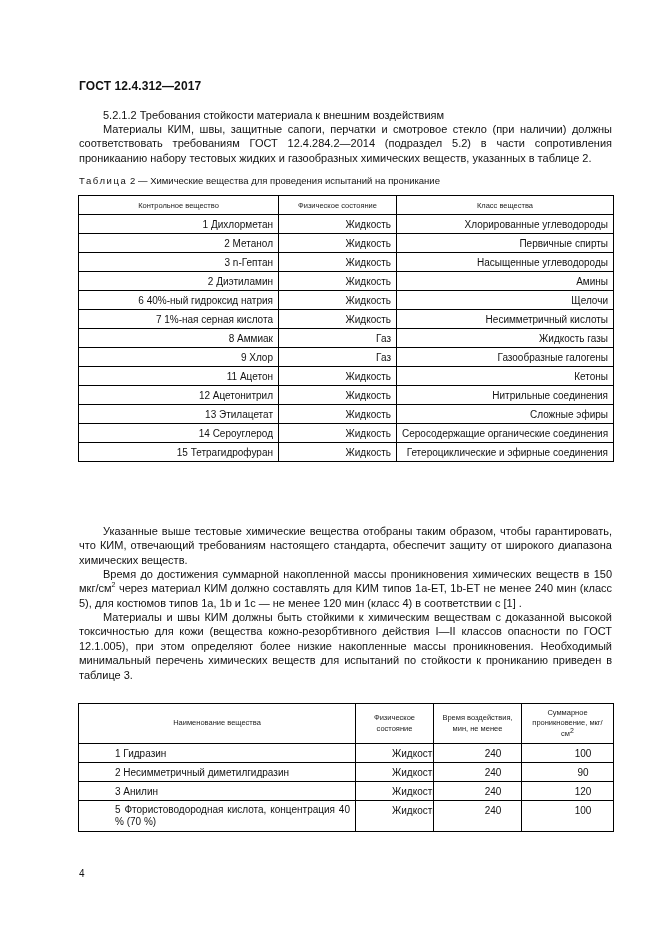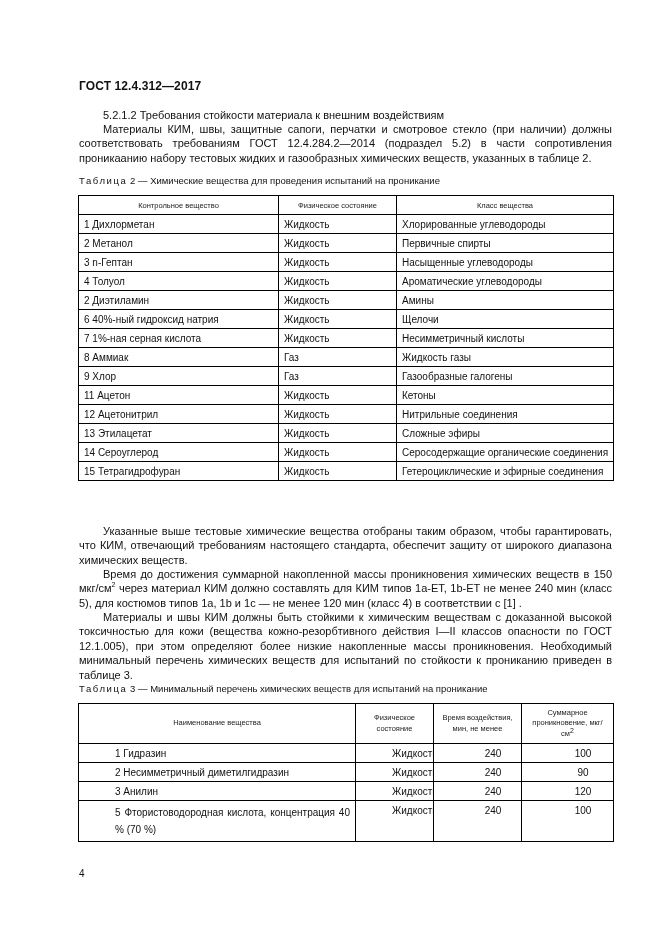--- a/index.html
+++ b/index.html
@@ -25,26 +25,26 @@
       position: absolute; left: 78px; border-collapse: collapse;
       font-size: 10px; table-layout: fixed;
     }
     table.t td, table.t th {
       border: 1.6px solid #000; padding: 0 5px; vertical-align: middle;
       font-weight: normal; white-space: nowrap; overflow: hidden;
     }
     table.t th { font-size: 7.5px; color: #222; text-align: center; }
     #t2 { top: 177px; width: 535px; }
     #t2 th { height: 18px; }
-    #t2 td { height: 18px; }
+    #t2 td { height: 18px; text-align: right; }
     #t3 { top: 685px; width: 535px; }
     #t3 th { height: 39px; white-space: normal; line-height: 10.5px; }
     #t3 td { height: 18px; padding-left: 36px; }
     #t3 td.c { text-align: center; }
-    #t3 td.wrap { white-space: normal; line-height: 17px; padding-top: 3px; padding-bottom: 3px; vertical-align: top; text-align: justify; }
+    #t3 td.wrap { white-space: normal; line-height: 12px; padding-top: 3px; padding-bottom: 3px; vertical-align: top; text-align: justify; }
     #t3 td.top { vertical-align: top; padding-top: 4px; }
     sup { font-size: 7px; line-height: 0; }
     .pagenum { position: absolute; left: 79px; top: 850px; font-size: 10px; }
   </style>
 </head>
 <body>
 
 <div class="page">
 
   <div class="doc-code">ГОСТ 12.4.312—2017</div>
@@ -73,25 +73,20 @@
         </tr>
     <tr>
           <td>2 Метанол</td>
           <td>Жидкость</td>
           <td>Первичные спирты</td>
         </tr>
     <tr>
           <td>3 n-Гептан</td>
           <td>Жидкость</td>
           <td>Насыщенные углеводороды</td>
-        </tr>
-    <tr>
-          <td>4 Толуол</td>
-          <td>Жидкость</td>
-          <td>Ароматические углеводороды</td>
         </tr>
     <tr>
           <td>2 Диэтиламин</td>
           <td>Жидкость</td>
           <td>Амины</td>
         </tr>
     <tr>
           <td>6 40%-ный гидроксид натрия</td>
           <td>Жидкость</td>
           <td>Щелочи</td>
@@ -136,21 +131,20 @@
           <td>Жидкость</td>
           <td>Гетероциклические и эфирные соединения</td>
         </tr>
   </tbody>
     </table>
 
   <div class="para" style="top:506px;"><span class="ind"></span><span>Указанные выше тестовые химические вещества отобраны таким образом, чтобы гарантировать, что КИМ, отвечающий требованиям настоящего стандарта, обеспечит защиту от широкого диапазона химических веществ.</span></div>
   <div class="para" style="top:549px;"><span class="ind"></span><span>Время до достижения суммарной накопленной массы проникновения химических веществ в 150 мкг/см</span><sup>2</sup><span> через материал КИМ должно составлять для КИМ типов 1а-ЕТ, 1b-ET не менее 240 мин (класс 5), для костюмов типов 1а, 1b и 1с — не менее 120 мин (класс 4) в соответствии с [1] .</span></div>
   <div class="para" style="top:592px;"><span class="ind"></span><span>Материалы и швы КИМ должны быть стойкими к химическим веществам с доказанной высокой токсичностью для кожи (вещества кожно-резорбтивного действия I—II классов опасности по ГОСТ 12.1.005), при этом определяют более низкие накопленные массы проникновения. Необходимый минимальный перечень химических веществ для испытаний по стойкости к прониканию приведен в таблице 3.</span></div>
 
-  <div class="caption" style="top:665px;"><span class="spaced">Таблица</span> <span>3 — Минимальный перечень химических веществ для испытаний на проникание</span></div>
 
   <table class="t" id="t3">
     <colgroup>
         <col style="width:277px">
         <col style="width:78px">
         <col style="width:88px">
         <col style="width:92px">
       </colgroup>
     <tbody>
         <tr>

